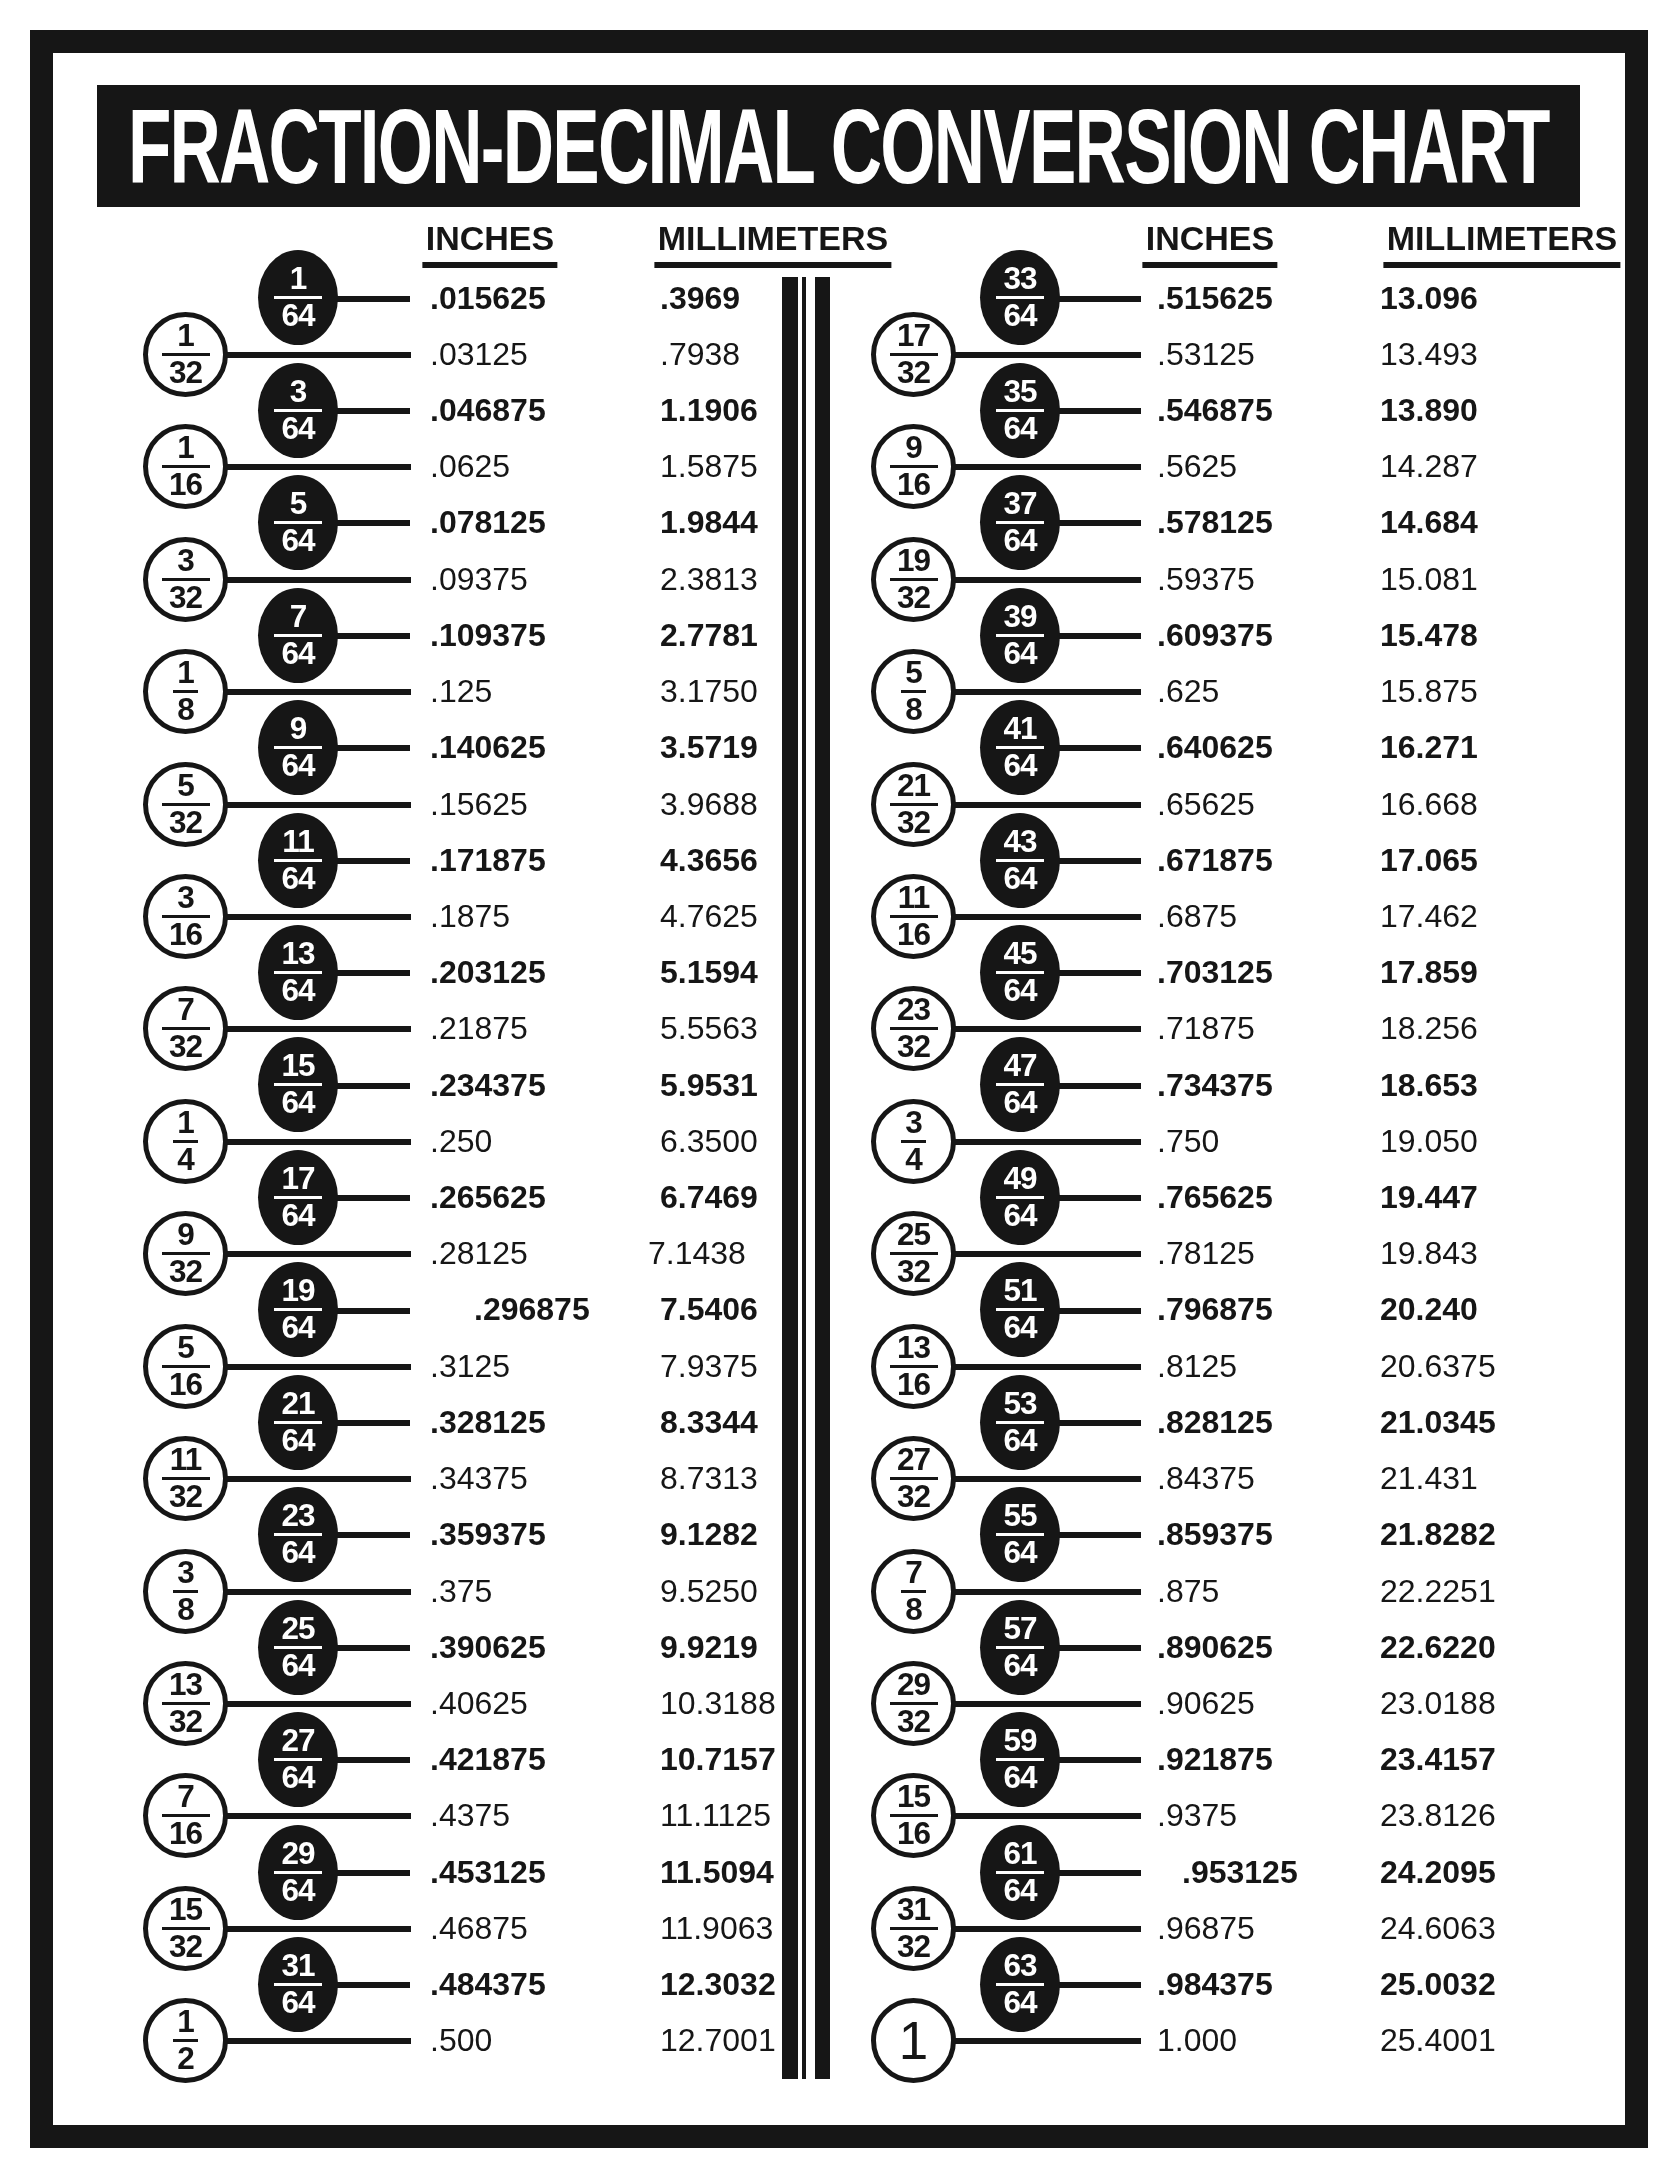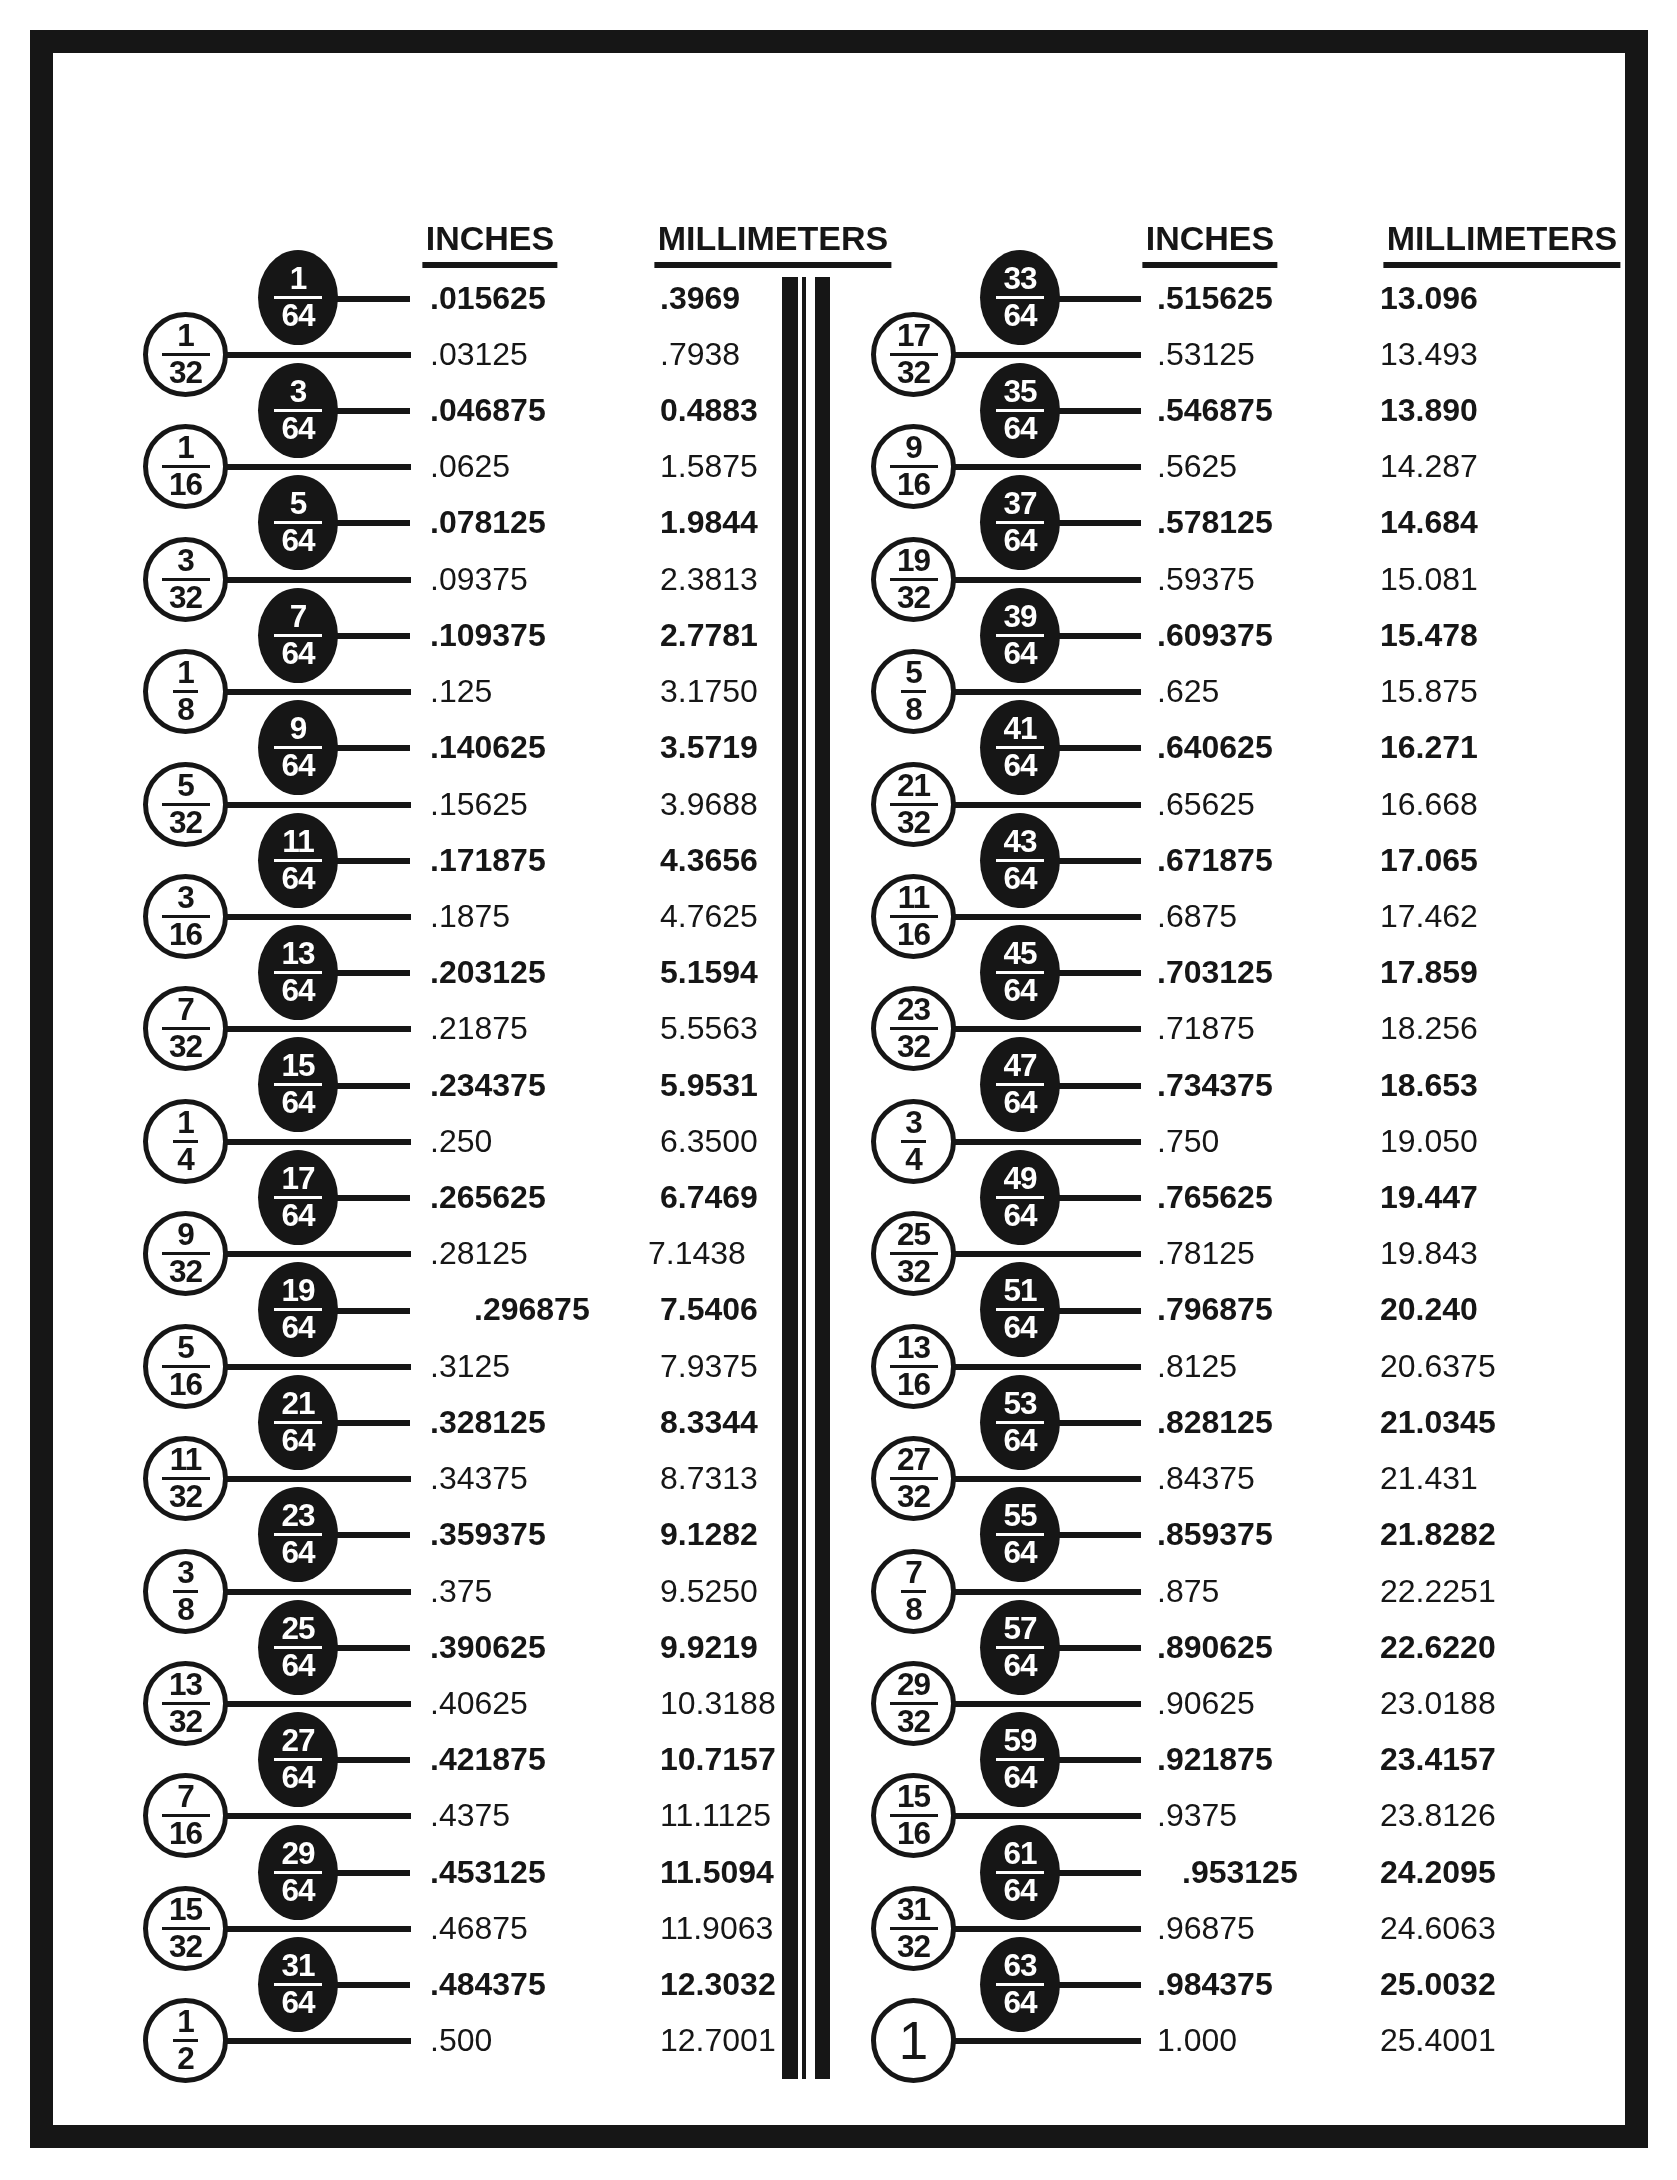--- a/index.html
+++ b/index.html
@@ -44,20 +44,23 @@
   .whole{font-size:53px; font-weight:400; line-height:1;}
   .val{position:absolute; height:39px; line-height:39px; font-size:32px; white-space:nowrap; font-weight:400; z-index:1;}
   .val.b{font-weight:700;}
 </style>
 </head>
 <body>
 
 <div class="page">
   <div class="outer-frame"></div>
 
+  <div class="title-bar">
+    <div class="title-text">FRACTION-DECIMAL CONVERSION CHART</div>
+  </div>
 
   <div class="hdr in-l">INCHES</div>
   <div class="hdr mm-l">MILLIMETERS</div>
   <div class="hdr in-r">INCHES</div>
   <div class="hdr mm-r">MILLIMETERS</div>
 
   <div>
     <div class="divider-bar bar1"></div>
     <div class="divider-bar bar2"></div>
     <div class="divider-bar bar3"></div>
@@ -86,21 +89,21 @@
       <div class="val" style="left: 660px; top: 335px;">.7938</div>
       <div class="line" style="left: 298px; top: 408px; width: 112px;"></div>
       <div class="circle c64" style="left: 258px; top: 363px; width: 80px; height: 95px;">
         <div class="frac">
           <div class="fn">3</div>
           <div class="fb" style="width: 48px;"></div>
           <div class="fd">64</div>
         </div>
       </div>
       <div class="val b" style="left: 430px; top: 391px;">.046875</div>
-      <div class="val b" style="left: 660px; top: 391px;">0.4883</div>
+      <div class="val b" style="left: 660px; top: 391px;">1.1906</div>
       <div class="line" style="left: 186px; top: 464px; width: 225px;"></div>
       <div class="circle cw" style="left: 143px; top: 424px; width: 85px; height: 85px;">
         <div class="frac">
           <div class="fn">1</div>
           <div class="fb" style="width: 48px;"></div>
           <div class="fd">16</div>
         </div>
       </div>
       <div class="val" style="left: 430px; top: 447px;">.0625</div>
       <div class="val" style="left: 660px; top: 447px;">1.5875</div>

